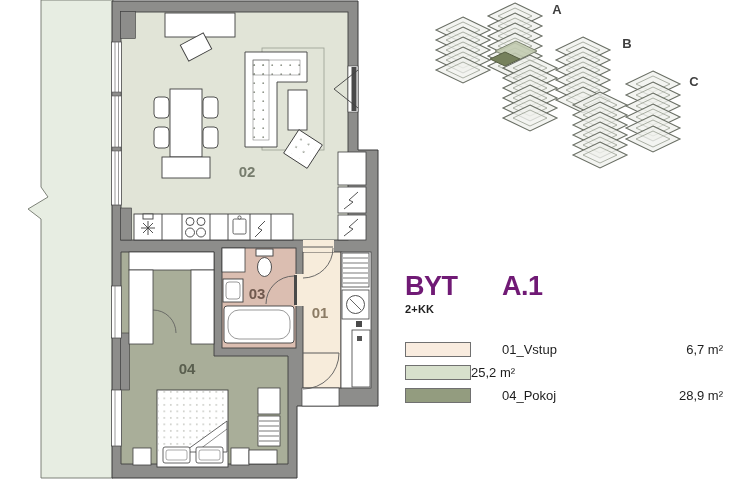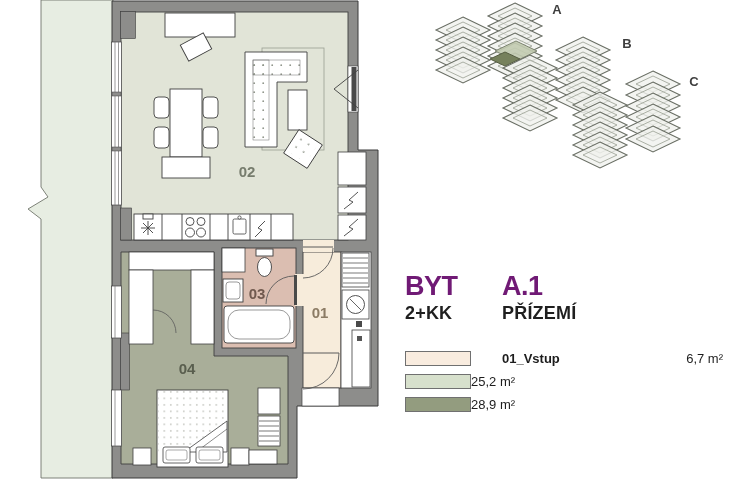--- a/index.html
+++ b/index.html
@@ -6,25 +6,25 @@
   body{font-family:"Liberation Sans", sans-serif;}
   .stage{position:relative;width:740px;height:493px;background:#ffffff;overflow:hidden;}
   .stage svg{position:absolute;display:block;}
   #plan-svg{left:0;top:0;}
   #site-svg{left:420px;top:0;}
   .rm{font-family:"Liberation Sans", sans-serif;font-size:15px;font-weight:bold;text-anchor:middle;}
   .bl{font-family:"Liberation Sans", sans-serif;font-size:13px;font-weight:bold;fill:#3f3f3f;text-anchor:middle;}
   .panel{position:absolute;left:405px;top:272px;width:318px;}
   .p-head{display:grid;grid-template-columns:97px 1fr;}
   .p-title{font-size:27px;font-weight:bold;color:#701a75;letter-spacing:-0.5px;line-height:28px;}
-  .p-sub{font-size:18px;font-weight:bold;color:#1f1f1f;margin-top:3px;letter-spacing:0.2px;}
+  .p-sub{font-size:11px;font-weight:bold;color:#1f1f1f;margin-top:3px;letter-spacing:0.2px;}
   .legend{margin-top:27px;display:flex;flex-direction:column;gap:8px;}
   .lrow{display:grid;grid-template-columns:66px 1fr auto;align-items:center;height:15px;}
   .sw{width:66px;height:15px;border:1px solid #707070;box-sizing:border-box;background:#ddd;}
-  .llabel{margin-left:31px;font-size:13px;font-weight:bold;color:#1d1d1d;white-space:nowrap;}
+  .llabel{margin-left:31px;font-size:13px;font-weight:normal;color:#1d1d1d;white-space:nowrap;}
   .larea{font-size:13px;font-weight:normal;color:#1d1d1d;}
 </style>
 </head>
 <body>
 
 <div class="stage">
 
   <svg id="plan-svg" width="400" height="493" viewBox="0 0 400 493">
     <defs>
       <pattern id="dots" width="9" height="9" patternUnits="userSpaceOnUse">
@@ -278,34 +278,34 @@
   </svg>
 
   <div class="panel">
     <div class="p-head">
       <div>
         <div class="p-title">BYT</div>
         <div class="p-sub">2+KK</div>
       </div>
       <div>
         <div class="p-title">A.1</div>
-        <div class="p-sub">PŘÍZEMÍ</div>
       </div>
     </div>
 
     <div class="legend">
       <div class="lrow">
         <span class="sw" style="background: rgb(249, 236, 223);"></span>
         <span class="llabel">01_Vstup</span>
         <span class="larea">6,7 m²</span>
       </div>
       <div class="lrow">
         <span class="sw" style="background: rgb(215, 224, 204);"></span>
         <span class="larea">25,2 m²</span>
       </div>
       <div class="lrow">
         <span class="sw" style="background: rgb(147, 156, 127);"></span>
+        <span class="llabel">04_Pokoj</span>
         <span class="larea">28,9 m²</span>
       </div>
     </div>
   </div>
 
 </div>
 
 </body></html>

